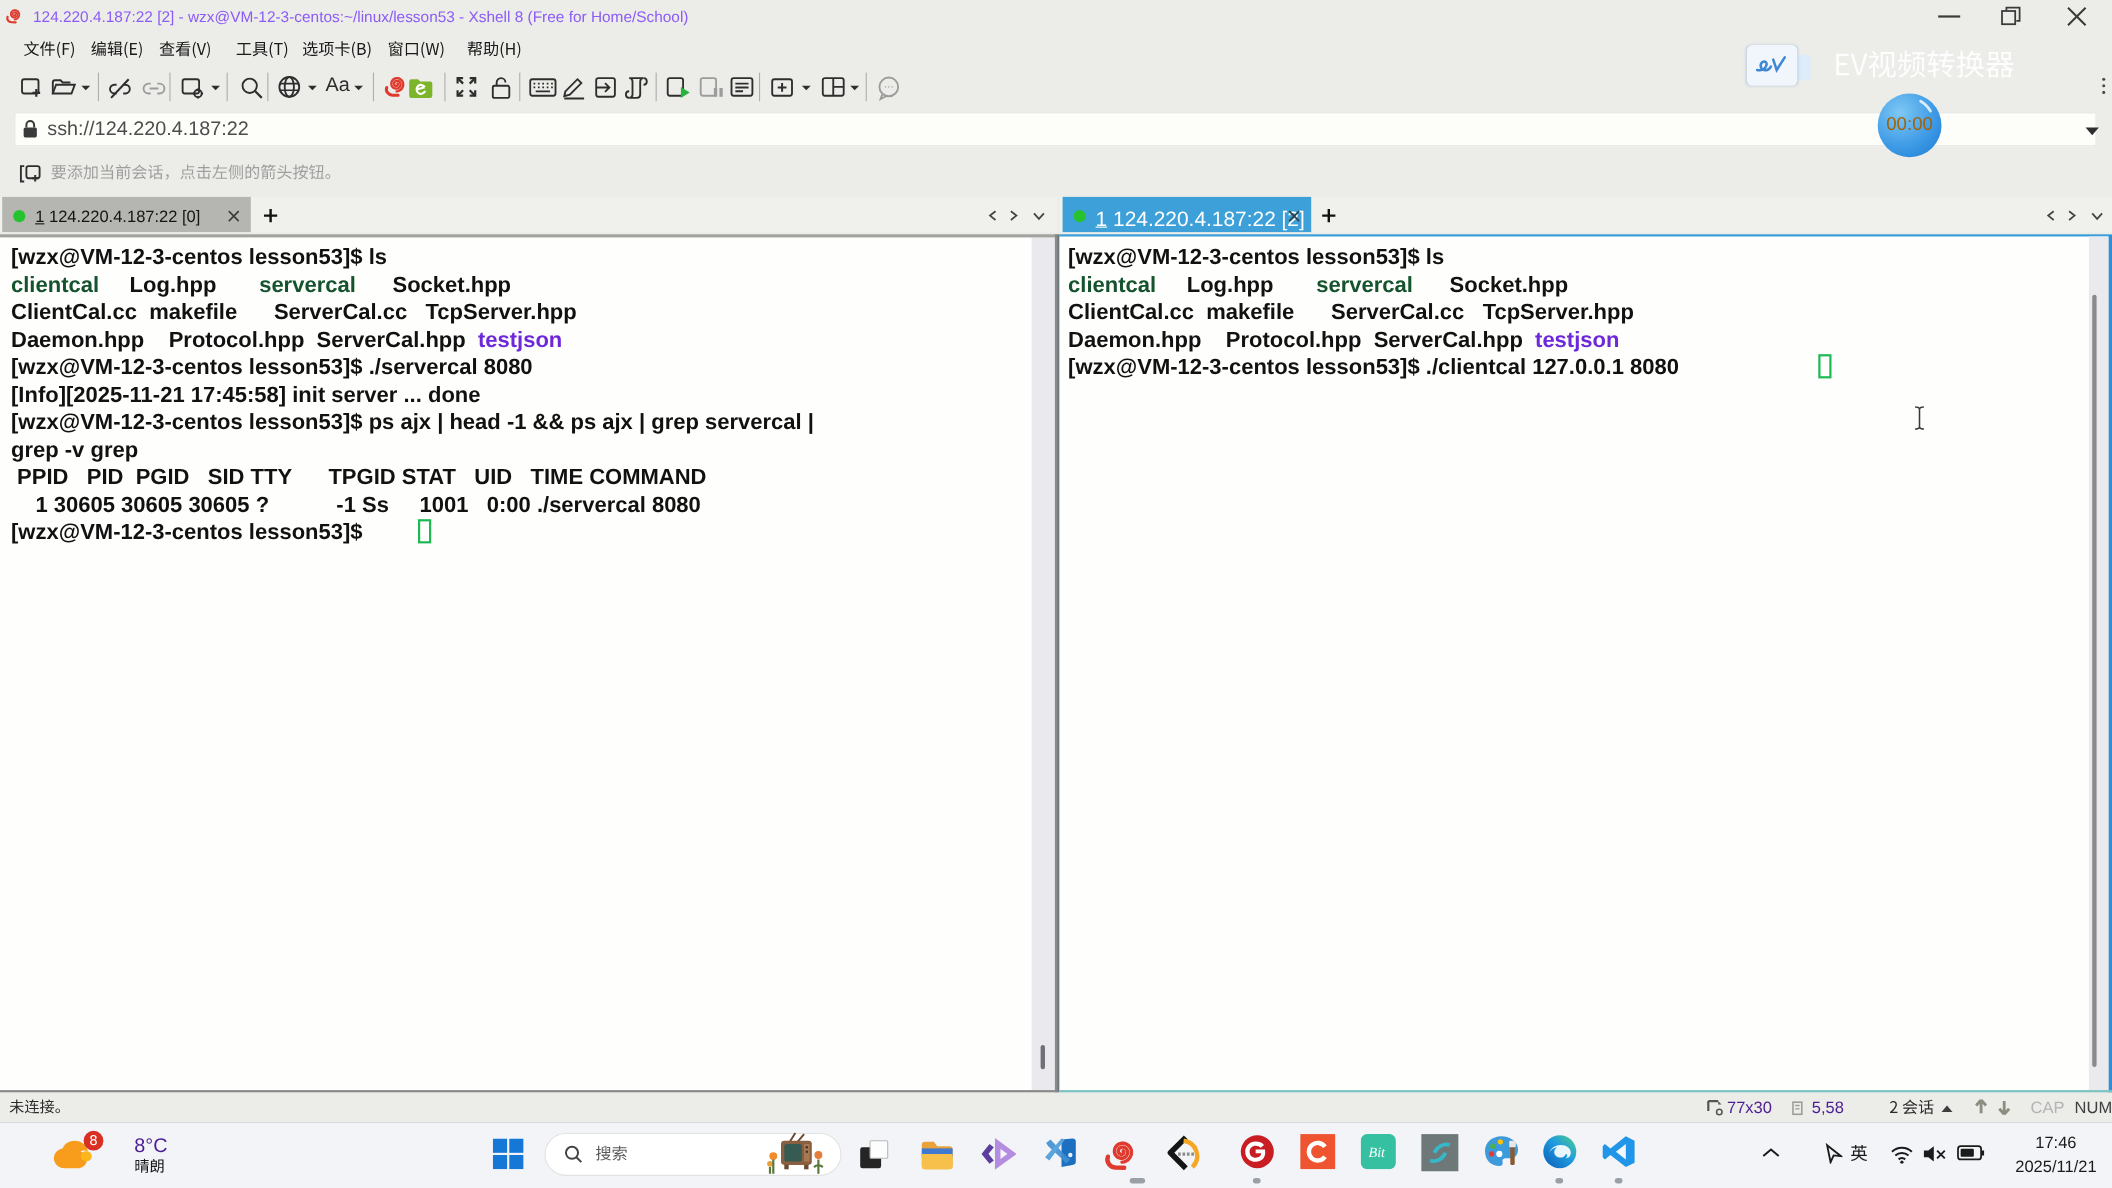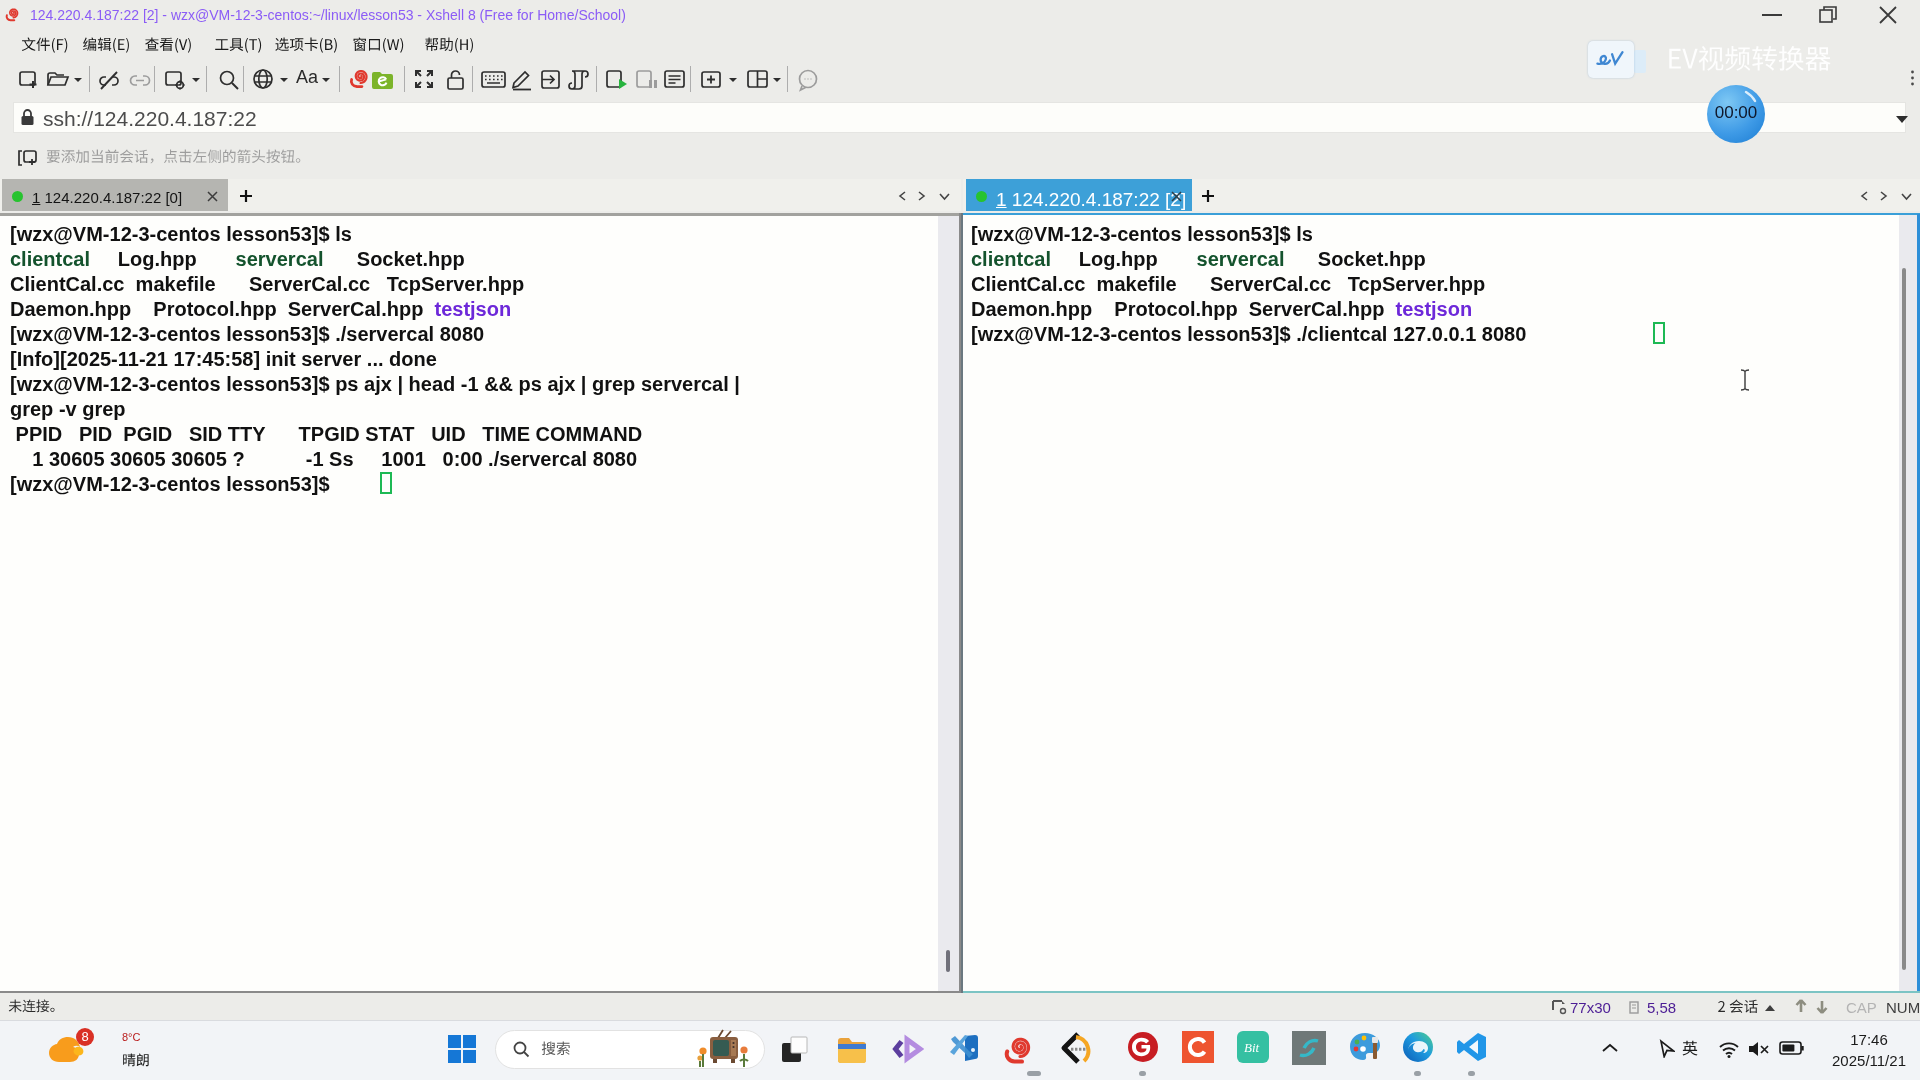--- a/index.html
+++ b/index.html
@@ -166,21 +166,21 @@
 <svg class="ico" style="left:1909px;top:69px" width="8" height="20" viewBox="0 0 8 20">
     <circle cx="3.5" cy="3" r="1.4" fill="#4a4a4a"></circle>
     <circle cx="3.5" cy="9" r="1.4" fill="#4a4a4a"></circle>
     <circle cx="3.5" cy="15" r="1.4" fill="#4a4a4a"></circle>
   </svg>
 <div class="abs" style="left:13px;top:102px;width:1893px;height:31px;background:#fdfdfa;border:1px solid #e5e5e2"></div>
 <svg class="ico" style="left:20px;top:108px" width="15" height="19" viewBox="0 0 15 19">
     <rect x="1.5" y="8" width="12" height="9" rx="1.5" fill="#3a3a3a"></rect>
     <path d="M4 8V5.5a3.5 3.5 0 0 1 7 0V8" fill="none" stroke="#3a3a3a" stroke-width="1.8"></path>
   </svg>
-<div class="abs" style="left:43px;top:107px;font-size:21px;color:#4c4c4c">ssh://124.220.4.187:22</div>
+<div class="abs" style="left:43px;top:107px;font-size:18px;color:#4c4c4c">ssh://124.220.4.187:22</div>
 <svg class="ico" style="left:1895px;top:114px" width="14" height="11" viewBox="0 0 14 11">
     <path d="M1 2l6 7 6-7z" fill="#2e2e2e"></path>
   </svg>
 <svg class="ico" style="left:17px;top:147px" width="24" height="22" viewBox="0 0 24 22">
     <path d="M5 4H2v14h3" fill="none" stroke="#2e2e2e" stroke-width="1.7"></path>
     <rect x="7" y="4" width="12" height="11" rx="2" fill="none" stroke="#2e2e2e" stroke-width="1.7"></rect>
     <path d="M15 12v6M12 15h6" stroke="#2e2e2e" stroke-width="1.8"></path>
   </svg>
 <div class="abs" style="left:43px;top:149px;"><svg width="270" height="17" viewBox="0 0 270.0 17.4">
       <path d="M10.0 9.7C9.5 10.5 8.8 11.2 7.9 11.8C6.8 11.5 5.7 11.2 4.6 11.0C4.9 10.6 5.3 10.2 5.6 9.7ZM1.7 3.5V7.4H5.7C5.5 7.8 5.3 8.2 5.0 8.7H0.8V9.7H4.3C3.8 10.4 3.2 11.1 2.7 11.6C4.0 11.9 5.3 12.1 6.4 12.4C5.0 12.9 3.1 13.2 0.8 13.3C1.0 13.6 1.2 14.0 1.3 14.3C4.1 14.1 6.4 13.6 8.1 12.8C10.0 13.3 11.6 13.9 12.9 14.3L13.8 13.5C12.6 13.0 11.0 12.6 9.3 12.1C10.2 11.5 10.8 10.7 11.3 9.7H14.2V8.7H6.3C6.5 8.3 6.7 7.9 6.9 7.5L6.3 7.4H13.3V3.5H9.7V2.2H13.9V1.2H1.0V2.2H5.1V3.5ZM6.1 2.2H8.6V3.5H6.1ZM2.8 4.4H5.1V6.4H2.8ZM6.1 4.4H8.6V6.4H6.1ZM9.7 4.4H12.2V6.4H9.7Z M21.1 8.8C20.7 10.0 20.1 11.3 19.2 12.0L20.0 12.6C21.0 11.8 21.6 10.4 21.9 9.2ZM24.6 9.3C25.0 10.3 25.5 11.7 25.6 12.6L26.5 12.2C26.4 11.3 25.9 10.0 25.4 9.1ZM26.4 8.9C27.3 10.1 28.2 11.7 28.6 12.7L29.5 12.2C29.1 11.2 28.2 9.7 27.3 8.5ZM22.9 7.2V13.1C22.9 13.3 22.9 13.3 22.7 13.3C22.5 13.3 21.8 13.4 21.1 13.3C21.2 13.6 21.4 14.1 21.4 14.3C22.4 14.3 23.1 14.3 23.5 14.2C23.9 14.0 24.0 13.7 24.0 13.1V7.2ZM16.2 1.5C17.1 1.9 18.1 2.6 18.6 3.1L19.3 2.2C18.8 1.7 17.7 1.1 16.9 0.7ZM15.5 5.6C16.4 6.0 17.5 6.6 18.0 7.1L18.7 6.2C18.1 5.7 17.1 5.1 16.1 4.7ZM15.9 13.5 16.9 14.2C17.5 12.8 18.3 11.1 18.8 9.6L17.9 8.9C17.3 10.6 16.5 12.4 15.9 13.5ZM19.9 1.4V2.5H23.2C23.0 3.1 22.8 3.8 22.5 4.5H19.2V5.5H21.9C21.2 6.7 20.2 7.8 18.8 8.5C19.0 8.7 19.3 9.1 19.5 9.3C21.2 8.5 22.4 7.1 23.2 5.5H25.1C25.9 7.0 27.3 8.4 28.8 9.1C28.9 8.8 29.3 8.4 29.5 8.2C28.3 7.7 27.1 6.7 26.3 5.5H29.3V4.5H23.7C24.0 3.8 24.2 3.1 24.4 2.5H28.7V1.4Z M38.5 2.4V14.1H39.6V13.0H42.5V14.0H43.6V2.4ZM39.6 11.9V3.5H42.5V11.9ZM32.9 0.7 32.9 3.4H30.7V4.5H32.8C32.7 8.3 32.3 11.6 30.4 13.6C30.7 13.8 31.1 14.1 31.2 14.4C33.3 12.2 33.8 8.6 33.9 4.5H36.2C36.1 10.3 36.0 12.3 35.6 12.8C35.5 13.0 35.4 13.0 35.1 13.0C34.9 13.0 34.2 13.0 33.5 12.9C33.7 13.3 33.8 13.7 33.8 14.1C34.5 14.1 35.2 14.1 35.6 14.1C36.1 14.0 36.3 13.9 36.6 13.5C37.1 12.8 37.2 10.6 37.3 4.0C37.3 3.8 37.3 3.4 37.3 3.4H34.0L34.0 0.7Z M46.8 1.6C47.6 2.7 48.4 4.1 48.7 5.1L49.8 4.6C49.4 3.7 48.6 2.3 47.8 1.2ZM57.0 1.1C56.5 2.2 55.7 3.8 55.0 4.8L56.0 5.2C56.7 4.2 57.5 2.8 58.2 1.5ZM46.7 12.6V13.7H56.8V14.4H58.0V5.9H53.1V0.5H51.8V5.9H47.0V7.0H56.8V9.2H47.5V10.2H56.8V12.6Z M69.0 5.4V11.6H70.1V5.4ZM72.1 5.0V12.9C72.1 13.2 72.0 13.2 71.7 13.2C71.5 13.2 70.7 13.2 69.8 13.2C69.9 13.5 70.1 14.0 70.2 14.3C71.3 14.3 72.1 14.3 72.5 14.1C73.0 13.9 73.2 13.6 73.2 13.0V5.0ZM70.8 0.5C70.5 1.2 69.9 2.2 69.4 2.9H64.9L65.6 2.6C65.3 2.0 64.7 1.2 64.1 0.5L63.1 0.9C63.6 1.5 64.2 2.3 64.5 2.9H60.7V4.0H74.2V2.9H70.7C71.1 2.3 71.6 1.6 72.0 0.9ZM66.1 8.6V10.2H62.8V8.6ZM66.1 7.8H62.8V6.3H66.1ZM61.7 5.3V14.3H62.8V11.0H66.1V13.0C66.1 13.2 66.0 13.3 65.8 13.3C65.6 13.3 64.9 13.3 64.2 13.3C64.3 13.6 64.5 14.0 64.6 14.3C65.6 14.3 66.2 14.3 66.6 14.1C67.1 13.9 67.2 13.6 67.2 13.1V5.3Z M77.3 14.0C77.9 13.8 78.7 13.7 86.7 13.1C87.0 13.5 87.3 14.0 87.5 14.3L88.5 13.7C87.9 12.6 86.4 11.0 85.1 9.8L84.1 10.3C84.7 10.8 85.3 11.5 85.9 12.1L79.0 12.6C80.1 11.6 81.2 10.4 82.1 9.2H88.7V8.1H76.3V9.2H80.6C79.6 10.5 78.5 11.7 78.1 12.1C77.6 12.5 77.2 12.8 76.9 12.9C77.1 13.2 77.2 13.8 77.3 14.0ZM82.5 0.5C81.2 2.6 78.5 4.5 75.6 5.7C75.9 5.9 76.2 6.4 76.4 6.7C77.3 6.3 78.1 5.8 78.9 5.3V6.3H86.1V5.2H79.1C80.4 4.4 81.6 3.4 82.5 2.4C83.4 3.3 84.7 4.3 86.1 5.2C86.9 5.7 87.7 6.2 88.6 6.5C88.8 6.2 89.2 5.7 89.4 5.5C87.0 4.7 84.5 3.0 83.1 1.6L83.6 1.0Z M91.4 1.6C92.2 2.3 93.2 3.3 93.6 3.9L94.4 3.1C93.9 2.5 92.9 1.6 92.2 0.9ZM96.2 8.8V14.3H97.3V13.7H102.3V14.3H103.5V8.8H100.4V6.2H104.3V5.2H100.4V2.3C101.5 2.1 102.7 1.8 103.5 1.6L102.8 0.7C101.1 1.2 98.0 1.7 95.4 1.9C95.5 2.2 95.7 2.6 95.7 2.9C96.9 2.8 98.1 2.6 99.2 2.5V5.2H95.4V6.2H99.2V8.8ZM97.3 12.7V9.8H102.3V12.7ZM90.6 5.3V6.3H92.7V11.6C92.7 12.3 92.2 12.8 91.9 13.0C92.1 13.3 92.4 13.7 92.5 13.9C92.8 13.6 93.2 13.3 95.7 11.3C95.6 11.1 95.4 10.6 95.3 10.4L93.8 11.5V5.3Z M107.3 14.8C108.9 14.2 109.9 13.0 109.9 11.3C109.9 10.3 109.5 9.6 108.6 9.6C108.0 9.6 107.5 10.0 107.5 10.7C107.5 11.4 108.0 11.8 108.6 11.8L108.9 11.7C108.8 12.8 108.1 13.5 107.0 14.0Z M123.5 6.2H131.4V8.9H123.5ZM125.1 11.2C125.2 12.2 125.4 13.5 125.4 14.2L126.5 14.1C126.5 13.3 126.3 12.1 126.1 11.1ZM128.2 11.2C128.6 12.2 129.0 13.4 129.2 14.2L130.3 13.9C130.1 13.2 129.6 11.9 129.2 11.0ZM131.2 11.1C132.0 12.1 132.8 13.4 133.2 14.2L134.2 13.8C133.8 13.0 133.0 11.7 132.2 10.7ZM122.6 10.8C122.1 11.9 121.4 13.2 120.6 13.8L121.6 14.3C122.4 13.5 123.2 12.3 123.7 11.1ZM122.4 5.1V9.9H132.5V5.1H127.9V3.2H133.6V2.1H127.9V0.5H126.8V5.1Z M137.2 8.6V13.5H146.6V14.3H147.7V8.6H146.6V12.4H143.1V7.5H149.0V6.4H143.1V4.0H148.0V2.9H143.1V0.6H141.9V2.9H137.0V4.0H141.9V6.4H135.9V7.5H141.9V12.4H138.4V8.6Z M155.5 0.5C155.4 1.4 155.2 2.4 155.0 3.3H151.0V4.3H154.7C153.9 7.5 152.6 10.5 150.4 12.6C150.6 12.8 151.0 13.2 151.1 13.5C152.9 11.8 154.1 9.7 155.0 7.3V8.3H158.4V12.8H153.4V13.9H164.2V12.8H159.5V8.3H163.5V7.2H155.0C155.4 6.3 155.7 5.3 155.9 4.3H163.9V3.3H156.2C156.4 2.4 156.5 1.6 156.7 0.7Z M172.1 11.7C172.9 12.4 173.7 13.5 174.1 14.2L174.8 13.7C174.4 13.0 173.5 12.0 172.8 11.2ZM169.3 1.5V10.9H170.2V2.4H173.5V10.8H174.4V1.5ZM177.8 0.7V13.0C177.8 13.3 177.8 13.3 177.6 13.3C177.4 13.3 176.7 13.3 176.0 13.3C176.1 13.6 176.3 14.0 176.3 14.3C177.3 14.3 177.9 14.3 178.3 14.1C178.6 13.9 178.8 13.6 178.8 13.0V0.7ZM175.6 2.0V11.0H176.5V2.0ZM171.4 3.4V8.5C171.4 10.3 171.2 12.3 168.9 13.7C169.0 13.8 169.4 14.2 169.5 14.3C171.9 12.9 172.3 10.5 172.3 8.5V3.4ZM168.0 0.6C167.4 2.9 166.5 5.2 165.4 6.7C165.5 7.0 165.8 7.5 165.9 7.8C166.3 7.2 166.7 6.6 167.1 5.9V14.3H168.0V3.7C168.4 2.8 168.7 1.8 169.0 0.8Z M188.2 6.8C189.1 7.9 190.1 9.4 190.5 10.3L191.5 9.7C191.0 8.8 190.0 7.4 189.1 6.3ZM183.6 0.5C183.4 1.2 183.2 2.2 182.9 3.0H181.3V14.0H182.3V12.8H186.5V3.0H184.0C184.2 2.3 184.5 1.5 184.8 0.7ZM182.3 4.0H185.4V7.1H182.3ZM182.3 11.8V8.1H185.4V11.8ZM188.9 0.5C188.4 2.6 187.6 4.6 186.6 6.0C186.9 6.1 187.3 6.4 187.5 6.6C188.1 5.9 188.5 5.0 189.0 4.0H192.8C192.6 10.0 192.4 12.3 191.9 12.8C191.7 13.0 191.5 13.0 191.2 13.0C190.9 13.0 190.0 13.0 189.0 13.0C189.2 13.2 189.4 13.7 189.4 14.0C190.2 14.1 191.1 14.1 191.6 14.1C192.2 14.0 192.5 13.9 192.8 13.4C193.4 12.7 193.6 10.4 193.9 3.5C193.9 3.3 193.9 2.9 193.9 2.9H189.4C189.6 2.2 189.8 1.5 190.0 0.7Z M204.0 7.5V12.1H205.0V7.5ZM207.1 7.0V13.0C207.1 13.2 207.0 13.2 206.8 13.2C206.5 13.3 205.7 13.3 204.8 13.2C205.0 13.5 205.2 14.0 205.3 14.3C206.4 14.3 207.1 14.2 207.6 14.1C208.0 13.9 208.2 13.6 208.2 13.0V7.0ZM205.1 3.9C204.9 4.3 204.5 4.9 204.1 5.3H200.6C200.3 4.9 199.8 4.3 199.4 3.9L198.5 4.3C198.7 4.6 199.0 5.0 199.3 5.3H195.7V6.2H209.2V5.3H205.4C205.6 5.0 205.9 4.6 206.2 4.2ZM201.1 8.0V9.1H197.9V8.0ZM196.9 7.1V14.3H197.9V11.9H201.1V13.0C201.1 13.2 201.0 13.3 200.9 13.3C200.7 13.3 200.2 13.3 199.5 13.3C199.6 13.5 199.8 13.9 199.8 14.2C200.7 14.2 201.3 14.2 201.7 14.1C202.1 13.9 202.2 13.6 202.2 13.1V7.1ZM197.9 9.9H201.1V11.1H197.9ZM198.0 0.4C197.5 1.7 196.6 2.9 195.7 3.7C195.9 3.8 196.4 4.1 196.6 4.3C197.1 3.8 197.6 3.2 198.1 2.6H199.1C199.3 3.1 199.6 3.6 199.7 4.0L200.7 3.6C200.6 3.3 200.4 3.0 200.2 2.6H202.3V1.6H198.7C198.9 1.3 199.0 1.0 199.1 0.7ZM203.8 0.4C203.4 1.6 202.7 2.7 201.9 3.5C202.1 3.6 202.6 3.9 202.8 4.1C203.2 3.7 203.6 3.2 204.0 2.6H205.3C205.7 3.1 206.1 3.7 206.2 4.2L207.2 3.7C207.0 3.4 206.8 3.0 206.5 2.6H209.1V1.6H204.5C204.7 1.3 204.8 1.0 204.9 0.7Z M218.0 10.7C220.0 11.7 222.1 13.0 223.3 14.1L224.1 13.3C222.9 12.2 220.7 10.8 218.6 9.9ZM212.8 2.0C214.0 2.5 215.5 3.3 216.3 3.9L216.9 3.0C216.2 2.4 214.6 1.6 213.4 1.2ZM211.5 4.8C212.7 5.2 214.2 6.1 214.9 6.7L215.6 5.8C214.9 5.2 213.4 4.4 212.2 4.0ZM210.8 7.4V8.5H217.2C216.4 10.8 214.6 12.4 210.8 13.3C211.0 13.6 211.3 14.0 211.5 14.3C215.7 13.2 217.6 11.2 218.4 8.5H224.1V7.4H218.7C219.0 5.5 219.0 3.2 219.0 0.7H217.9C217.9 3.3 217.9 5.5 217.5 7.4Z M236.5 7.5C236.3 8.9 235.8 10.0 235.1 10.9C234.3 10.5 233.5 10.0 232.7 9.6C233.0 9.0 233.4 8.2 233.7 7.5ZM231.2 10.0C232.2 10.5 233.2 11.1 234.3 11.7C233.3 12.5 232.0 13.0 230.3 13.4C230.5 13.6 230.8 14.1 230.9 14.4C232.7 13.9 234.2 13.2 235.3 12.2C236.5 13.0 237.7 13.8 238.5 14.4L239.3 13.5C238.5 12.9 237.3 12.2 236.0 11.4C236.9 10.4 237.4 9.1 237.7 7.5H239.3V6.4H234.1C234.4 5.7 234.7 4.9 234.9 4.2L233.8 4.1C233.5 4.8 233.2 5.6 232.9 6.4H230.3V7.5H232.5C232.1 8.4 231.6 9.3 231.2 10.0ZM230.7 2.5V5.4H231.8V3.5H238.0V5.4H239.1V2.5H235.6C235.5 1.9 235.2 1.1 235.0 0.5L233.8 0.7C234.0 1.2 234.3 1.9 234.4 2.5ZM227.6 0.5V3.6H225.6V4.6H227.6V8.4L225.4 9.0L225.7 10.1L227.6 9.5V13.0C227.6 13.3 227.5 13.3 227.3 13.3C227.1 13.3 226.5 13.3 225.8 13.3C226.0 13.6 226.1 14.1 226.2 14.3C227.2 14.3 227.8 14.3 228.2 14.2C228.6 14.0 228.7 13.7 228.7 13.0V9.1L230.6 8.5L230.5 7.5L228.7 8.1V4.6H230.3V3.6H228.7V0.5Z M252.5 2.3C252.5 3.7 252.4 5.1 252.3 6.6H249.7C249.8 5.1 250.0 3.6 250.1 2.3ZM245.4 12.8V13.9H254.3V12.8H252.8C253.1 9.8 253.5 4.9 253.7 1.3H253.0L246.4 1.3V2.3H249.0C248.9 3.6 248.7 5.1 248.6 6.6H246.5V7.6H248.4C248.2 9.5 248.0 11.4 247.7 12.8ZM252.2 7.6C252.0 9.5 251.8 11.4 251.6 12.8H248.8C249.1 11.4 249.3 9.5 249.5 7.6ZM242.4 0.5C241.9 2.1 241.2 3.5 240.3 4.5C240.5 4.8 240.8 5.3 240.9 5.6C241.5 5.0 241.9 4.2 242.4 3.3H246.0V2.3H242.8C243.0 1.8 243.2 1.3 243.4 0.8ZM240.7 8.0V9.0H242.9V12.0C242.9 12.8 242.4 13.3 242.1 13.5C242.3 13.7 242.6 14.1 242.7 14.3C242.9 14.0 243.4 13.7 246.0 12.1C245.9 11.9 245.7 11.5 245.7 11.2L243.9 12.2V9.0H246.1V8.0H243.9V6.0H245.6V4.9H241.5V6.0H242.9V8.0Z M257.9 9.5C256.6 9.5 255.6 10.5 255.6 11.8C255.6 13.0 256.6 14.1 257.9 14.1C259.1 14.1 260.2 13.0 260.2 11.8C260.2 10.5 259.1 9.5 257.9 9.5ZM257.9 13.3C257.0 13.3 256.3 12.6 256.3 11.8C256.3 10.9 257.0 10.3 257.9 10.3C258.7 10.3 259.4 10.9 259.4 11.8C259.4 12.6 258.7 13.3 257.9 13.3Z" fill="#9d9d9d"></path>
@@ -284,21 +284,21 @@
     <path d="M8 3v12M8 15l-4.5-5M8 15l4.5-5" stroke="#8d8d80" stroke-width="2.6"></path>
   </svg>
 <div class="tseg" style="left:1846px;top:999px;color:#b4b4b4">CAP</div>
 <div class="tseg" style="left:1886px;top:999px;color:#3e3e3e">NUM</div>
 <div class="abs" style="left:0;top:1020px;width:1920px;height:60px;background:#f2f4f7;border-top:1px solid #d9dbdf"></div>
 <svg class="ico" style="left:45px;top:1032px" width="48" height="38" viewBox="0 0 48 38">
     <path d="M14 30c-6 0-10-4-10-9 0-5 4-8.5 8-9C13.5 7.5 18 5 23 5c6 0 11 4 12 10-2-1.5-5-1.6-7 0 3 .5 6 3 6 7 0 5-4 8-9 8z" fill="#f89c1c"></path>
     <path d="M30 16c2-1.8 5-1.7 7 0 1.8 1.6 2 4.6 0 6.5C35 24 32 24 30 22.3 28 20.5 28 17.8 30 16z" fill="#fcb61c"></path>
   </svg>
 <div class="abs" style="left:76px;top:1028px;width:18px;height:18px;border-radius:50%;background:#d93025;color:#fff;font-size:13px;text-align:center;line-height:18px">8</div>
-<div class="abs" style="left:122px;top:1031px;font-size:11px;color:#b91c1c">8°C</div>
+<div class="abs" style="left:122px;top:1031px;font-size:18px;color:#4c1d95">8°C</div>
 <div class="abs" style="left:122px;top:1053px;"><svg width="28" height="16" viewBox="0 0 28.0 16.2">
       <path d="M3.6 6.5V9.7H1.9V6.5ZM3.6 5.5H1.9V2.4H3.6ZM1.0 1.5V11.8H1.9V10.6H4.5V1.5ZM8.8 0.5V1.6H5.6V2.5H8.8V3.3H5.9V4.1H8.8V5.0H5.2V5.8H13.4V5.0H9.8V4.1H12.8V3.3H9.8V2.5H13.1V1.6H9.8V0.5ZM11.5 7.5V8.5H7.2V7.5ZM6.2 6.7V13.4H7.2V11.1H11.5V12.3C11.5 12.5 11.5 12.5 11.3 12.5C11.1 12.5 10.5 12.5 9.9 12.5C10.0 12.7 10.2 13.1 10.2 13.4C11.1 13.4 11.7 13.4 12.0 13.2C12.4 13.1 12.5 12.8 12.5 12.3V6.7ZM7.2 9.3H11.5V10.4H7.2Z M25.7 5.4V7.9H22.8C22.9 7.3 22.9 6.8 22.9 6.4V5.4ZM25.7 4.5H22.9V2.1H25.7ZM21.9 1.2V6.4C21.9 8.4 21.7 11.0 20.5 12.8C20.7 12.9 21.1 13.2 21.3 13.4C22.2 12.1 22.6 10.4 22.8 8.8H25.7V12.0C25.7 12.2 25.7 12.2 25.5 12.2C25.2 12.2 24.6 12.3 23.8 12.2C24.0 12.5 24.1 13.0 24.2 13.3C25.2 13.3 25.9 13.3 26.2 13.1C26.6 12.9 26.8 12.6 26.8 12.0V1.2ZM17.0 0.8C17.2 1.2 17.5 1.8 17.6 2.2H15.2V11.2C15.2 11.9 14.9 12.2 14.7 12.4C14.9 12.6 15.2 13.0 15.3 13.2C15.6 12.9 16.0 12.7 19.3 11.3C19.5 11.7 19.6 12.1 19.7 12.4L20.7 11.9C20.4 11.0 19.6 9.4 18.8 8.3L17.9 8.7C18.3 9.2 18.6 9.8 18.9 10.4L16.3 11.5V7.9H20.7V2.2H18.8C18.6 1.7 18.3 1.1 18.0 0.6ZM16.3 5.5H19.7V6.9H16.3ZM16.3 4.6V3.1H19.7V4.6Z" fill="#1b1b1b"></path>
     </svg></div>
 <svg class="ico" style="left:448px;top:1035px" width="28" height="28" viewBox="0 0 28 28">
     <rect x="0" y="0" width="13" height="13" fill="#1577d6"></rect>
     <rect x="15" y="0" width="13" height="13" fill="#1577d6"></rect>
     <rect x="0" y="15" width="13" height="13" fill="#1577d6"></rect>
     <rect x="15" y="15" width="13" height="13" fill="#1577d6"></rect>
   </svg>
 <div class="abs" style="left:495px;top:1030px;width:270px;height:39px;border-radius:20px;background:#fff;border:1px solid #e2e2e2"></div>
@@ -434,12 +434,12 @@
     <defs>
       <radialGradient id="tg" cx=".35" cy=".3" r=".9">
         <stop offset="0" stop-color="#7ec8f4"></stop>
         <stop offset=".6" stop-color="#3e9ae6"></stop>
         <stop offset="1" stop-color="#1f7fd4"></stop>
       </radialGradient>
     </defs>
     <circle cx="30" cy="30" r="29" fill="url(#tg)"></circle>
     <path d="M40 8a24 24 0 0 1 9 9" fill="none" stroke="#eaf5fd" stroke-width="2.5" stroke-linecap="round" opacity=".9"></path>
   </svg>
-<div class="abs" style="left:1706px;top:103px;width:60px;text-align:center;font-size:17px;color:#0f172a">00:00</div>
+<div class="abs" style="left:1706px;top:103px;width:60px;text-align:center;font-size:17px;color:#a16207">00:00</div>
 </body></html>

